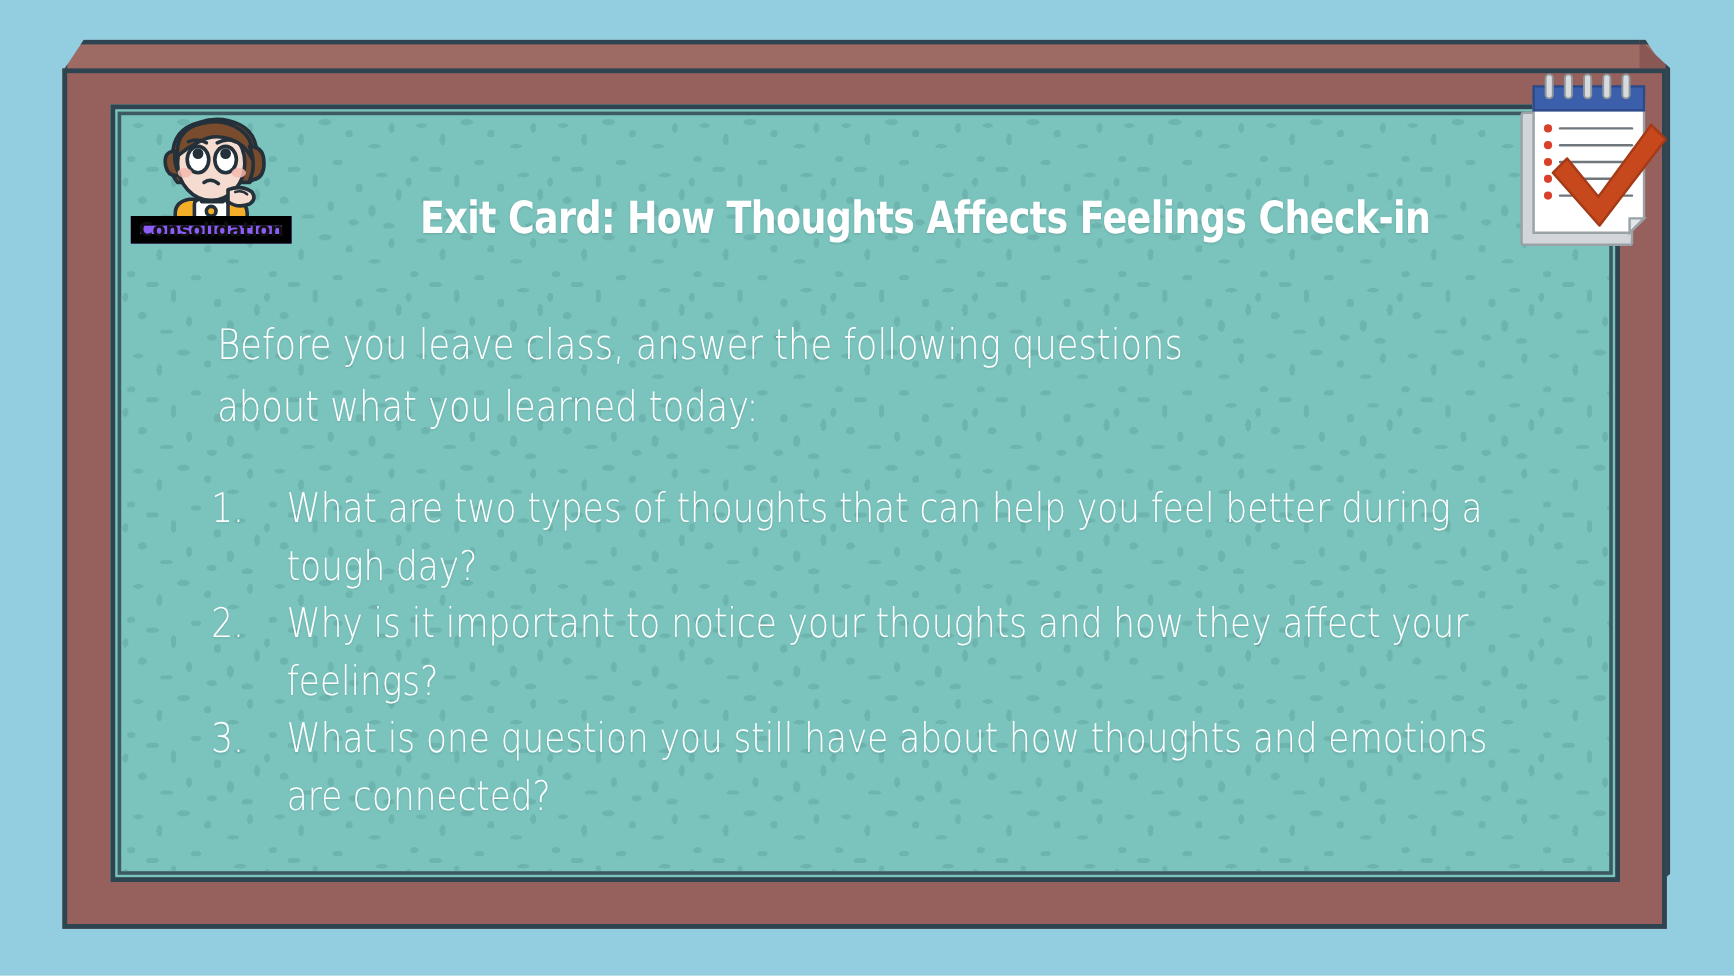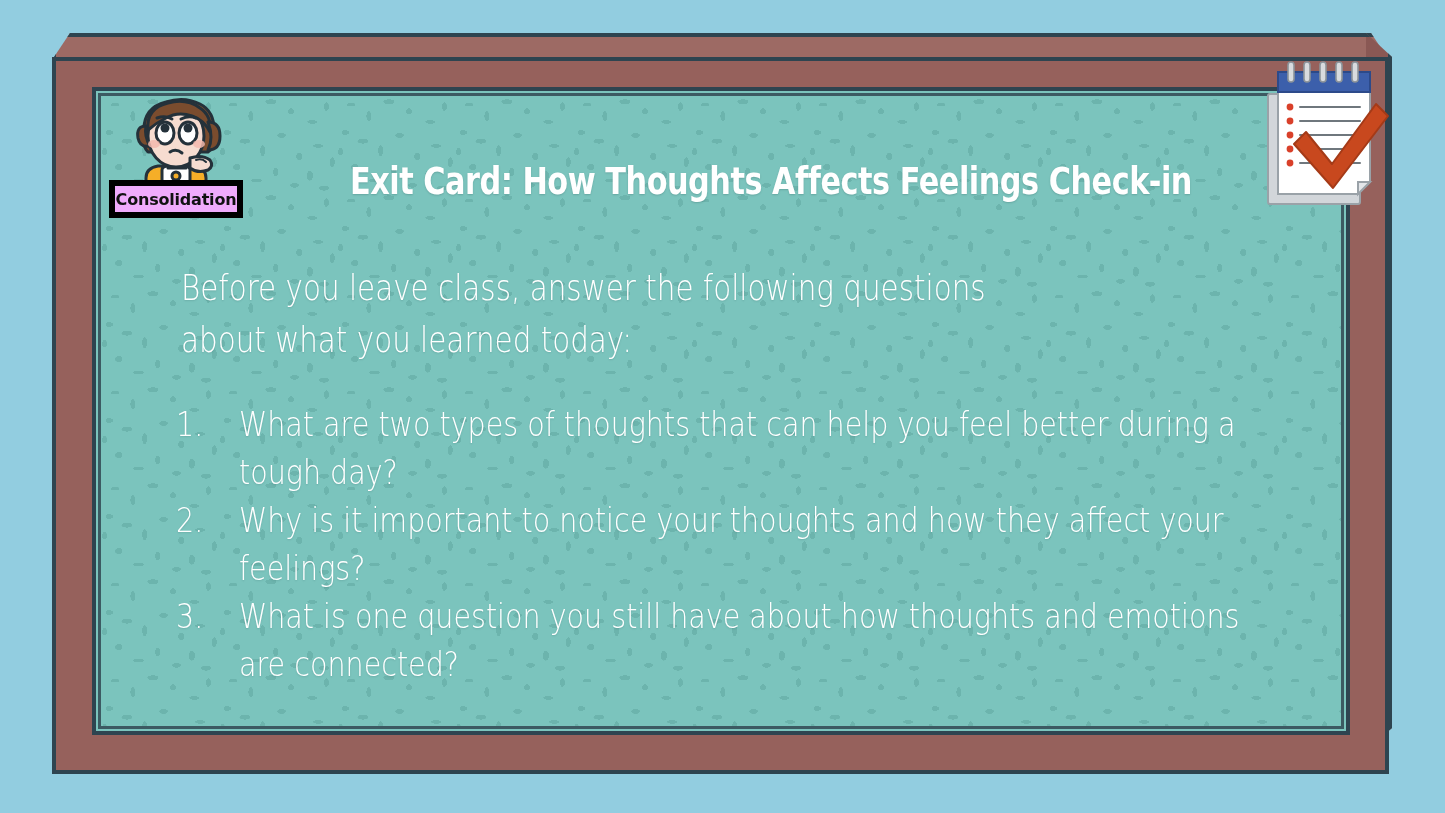--- a/index.html
+++ b/index.html
@@ -176,23 +176,23 @@
     flex: 1 1 auto;
     max-width: 1215px;
   }
 
   
   .badge {
     position: absolute;
     left: 109px;
     top: 180px;
     width: 134px;
-    height: 38px;
-    background: #f0abfc;
-    border: 6px solid #000000;
+    height: 23px;
+    background: #8b5cf6;
+    border: 8px solid #000000;
     box-sizing: border-box;
     display: flex;
     align-items: center;
     justify-content: center;
     font-family: "DejaVu Sans", sans-serif;
     font-weight: bold;
     font-size: 16px;
     color: #111111;
     letter-spacing: -0.2px;
   }

